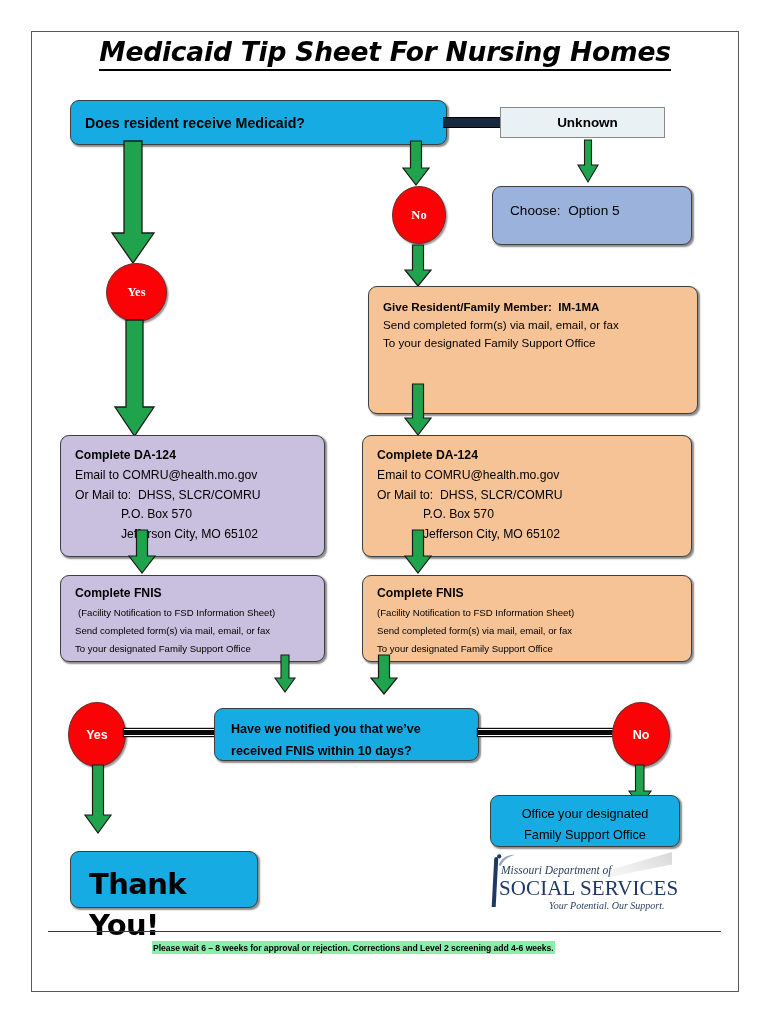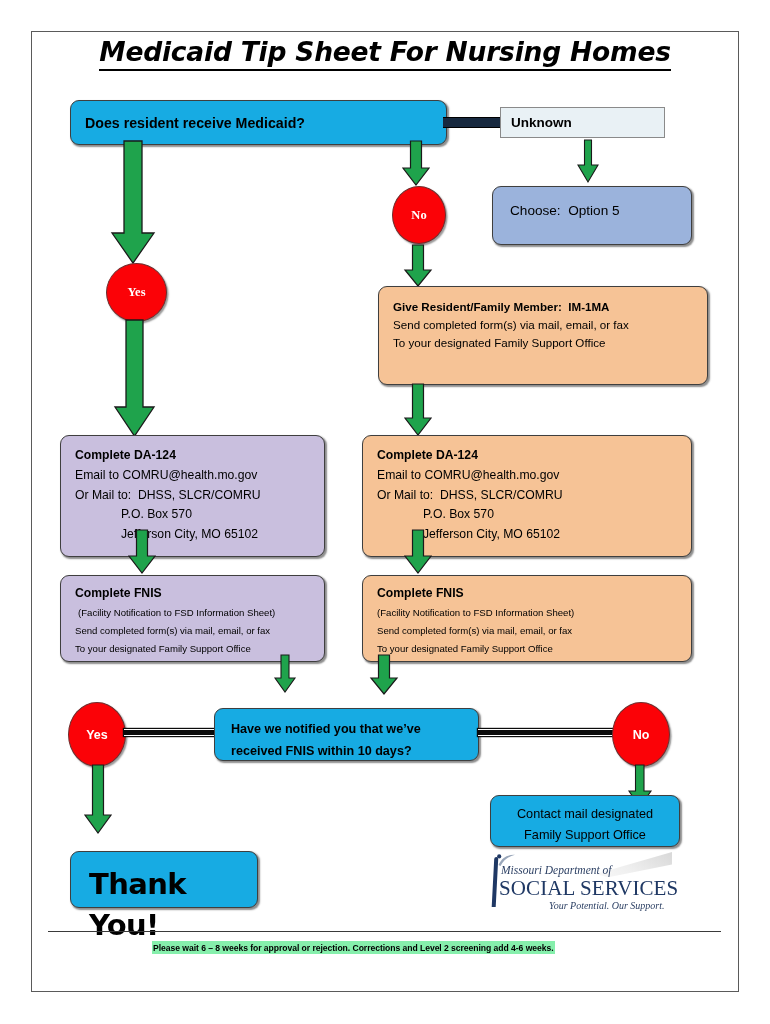--- a/index.html
+++ b/index.html
@@ -218,21 +218,21 @@
   <div id="title">
     <span class="u">Medicaid Tip Sheet For Nursing Homes</span>
   </div>
 
   <div class="node rbox blue" style="left:70px; top:100px; width:377px; height:45px;">
     <div class="pad t-bold" style="font-size:14.2px; padding-top:12px;">Does resident receive Medicaid?</div>
   </div>
 
   <div class="connector" style="left:443px; top:117px; width:60px; height:11px;"></div>
 
-  <div class="node ghost" style="left:500px; top:107px; width:165px; height:31px;">
+  <div class="node ghost" style="left:500px; top:107px; width:165px; height:31px;text-align:center;">
     <div class="pad t-bold" style="font-size:13.5px; padding:5px 0 0 10px;">Unknown</div>
   </div>
 
   <div class="arrow" style="left:577px; top:140px; width:22px; height:43px; background:none;">
     <svg width="22" height="43" viewBox="0 0 22 43">
       <polygon points="7.5,0 14.5,0 14.5,25 21,25 11,42 1,25 7.5,25" fill="#1FA34C" stroke="#1a1a1a" stroke-width="1.1"></polygon>
     </svg>
   </div>
 
   <div class="node rbox periw" style="left:492px; top:186px; width:200px; height:59px;">
@@ -260,21 +260,21 @@
   <div class="arrow" style="left:404px; top:245px; width:28px; height:42px; background:none;">
     <svg width="28" height="42" viewBox="0 0 28 42">
       <polygon points="8.5,0 19.5,0 19.5,25 27,25 14,41 1,25 8.5,25" fill="#1FA34C" stroke="#1a1a1a" stroke-width="1.2"></polygon>
     </svg>
   </div>
 
   <div class="ellipse" style="left:106px; top:263px; width:59px; height:57px; font-size:12.5px;">
     <span>Yes</span>
   </div>
 
-  <div class="node rbox orange" style="left:378px; top:286px; width:330px; height:99px;">
+  <div class="node rbox orange" style="left:368px; top:286px; width:330px; height:128px;">
     <div class="pad" style="font-size:11.6px; padding:11px 0 0 14px; line-height:1.55;">
       <div class="line t-bold">Give Resident/Family Member:  IM-1MA</div>
       <div class="line">Send completed form(s) via mail, email, or fax</div>
       <div class="line">To your designated Family Support Office</div>
     </div>
   </div>
 
   <div class="arrow" style="left:114px; top:320px; width:41px; height:117px; background:none;">
     <svg width="41" height="117" viewBox="0 0 41 117">
       <polygon points="12,0 29,0 29,87 40,87 20.5,116 1,87 12,87" fill="#1FA34C" stroke="#1a1a1a" stroke-width="1.3"></polygon>
@@ -375,21 +375,21 @@
   </div>
 
   <div class="arrow" style="left:628px; top:765px; width:24px; height:43px; background:none;">
     <svg width="24" height="43" viewBox="0 0 24 43">
       <polygon points="7.5,0 16,0 16,26 23,26 11.8,42 1,26 7.5,26" fill="#1FA34C" stroke="#1a1a1a" stroke-width="1.1"></polygon>
     </svg>
   </div>
 
   <div class="node rbox blue" style="left:490px; top:795px; width:190px; height:52px;">
     <div class="pad" style="font-size:12.7px; padding:8px 0 0 0; text-align:center; line-height:1.65;">
-      <div class="line">Contact mail designated</div>
+      <div class="line">Office your designated</div>
       <div class="line">Family Support Office</div>
     </div>
   </div>
 
   <div class="node rbox blue" style="left:70px; top:851px; width:188px; height:57px;">
     <div id="thankyou-text" style="padding:12px 0 0 18px;">Thank You!</div>
   </div>
 
   <div id="logo">
     <div class="swoosh"></div>

